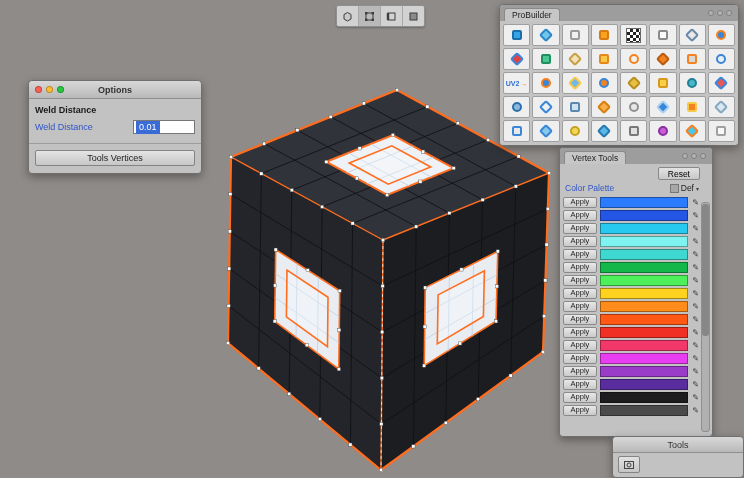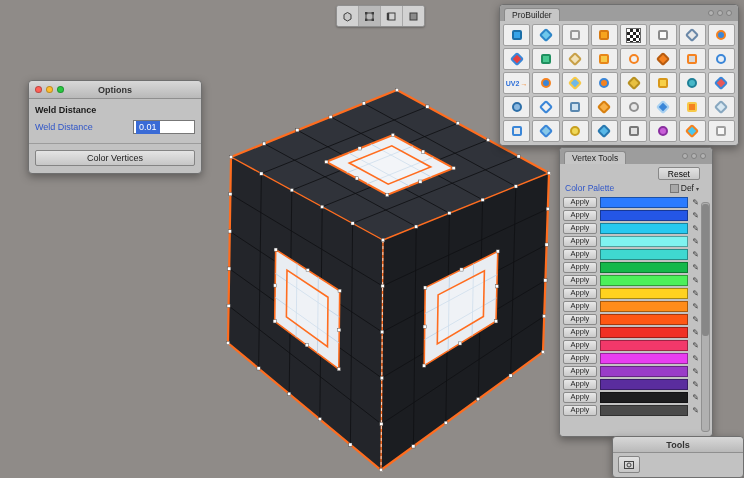--- a/index.html
+++ b/index.html
@@ -395,21 +395,21 @@
     </div>
     <div class="opt-body">
       <div class="opt-section">Weld Distance</div>
       <div class="opt-row">
         <span class="opt-label">Weld Distance</span>
         <span class="weld-input">
           <span class="weld-sel">0.01</span>
         </span>
       </div>
       <div class="opt-sep"></div>
-      <button class="weld-btn">Color Vertices</button>
+      <button class="weld-btn">Tools Vertices</button>
     </div>
   </div>
 
   <div class="win" id="vertexcolors">
     <div class="tabbar">
       <div class="tab">Vertex Tools</div>
       <div class="gray-dots">
         <span class="gdot"></span>
         <span class="gdot"></span>
         <span class="gdot"></span>
@@ -515,21 +515,21 @@
           </div>
         </div>
       <div class="vc-scroll">
         <div class="vc-thumb"></div>
       </div>
     </div>
   </div>
 
   <div class="win" id="tools">
     <div class="titlebar" style="height:15px;">
-      <div class="title-text" style="font-weight:bold;">Tools</div>
+      <div class="title-text" style="font-weight:normal;">Tools</div>
     </div>
     <div class="tools-body">
       <div class="tools-btn">
         <svg width="12" height="12">
           <rect x="1.5" y="2.5" width="9" height="7" fill="none" stroke="#444" stroke-width="1"></rect>
           <circle cx="6" cy="6" r="2" fill="none" stroke="#444" stroke-width="1"></circle>
         </svg>
       </div>
     </div>
   </div>

